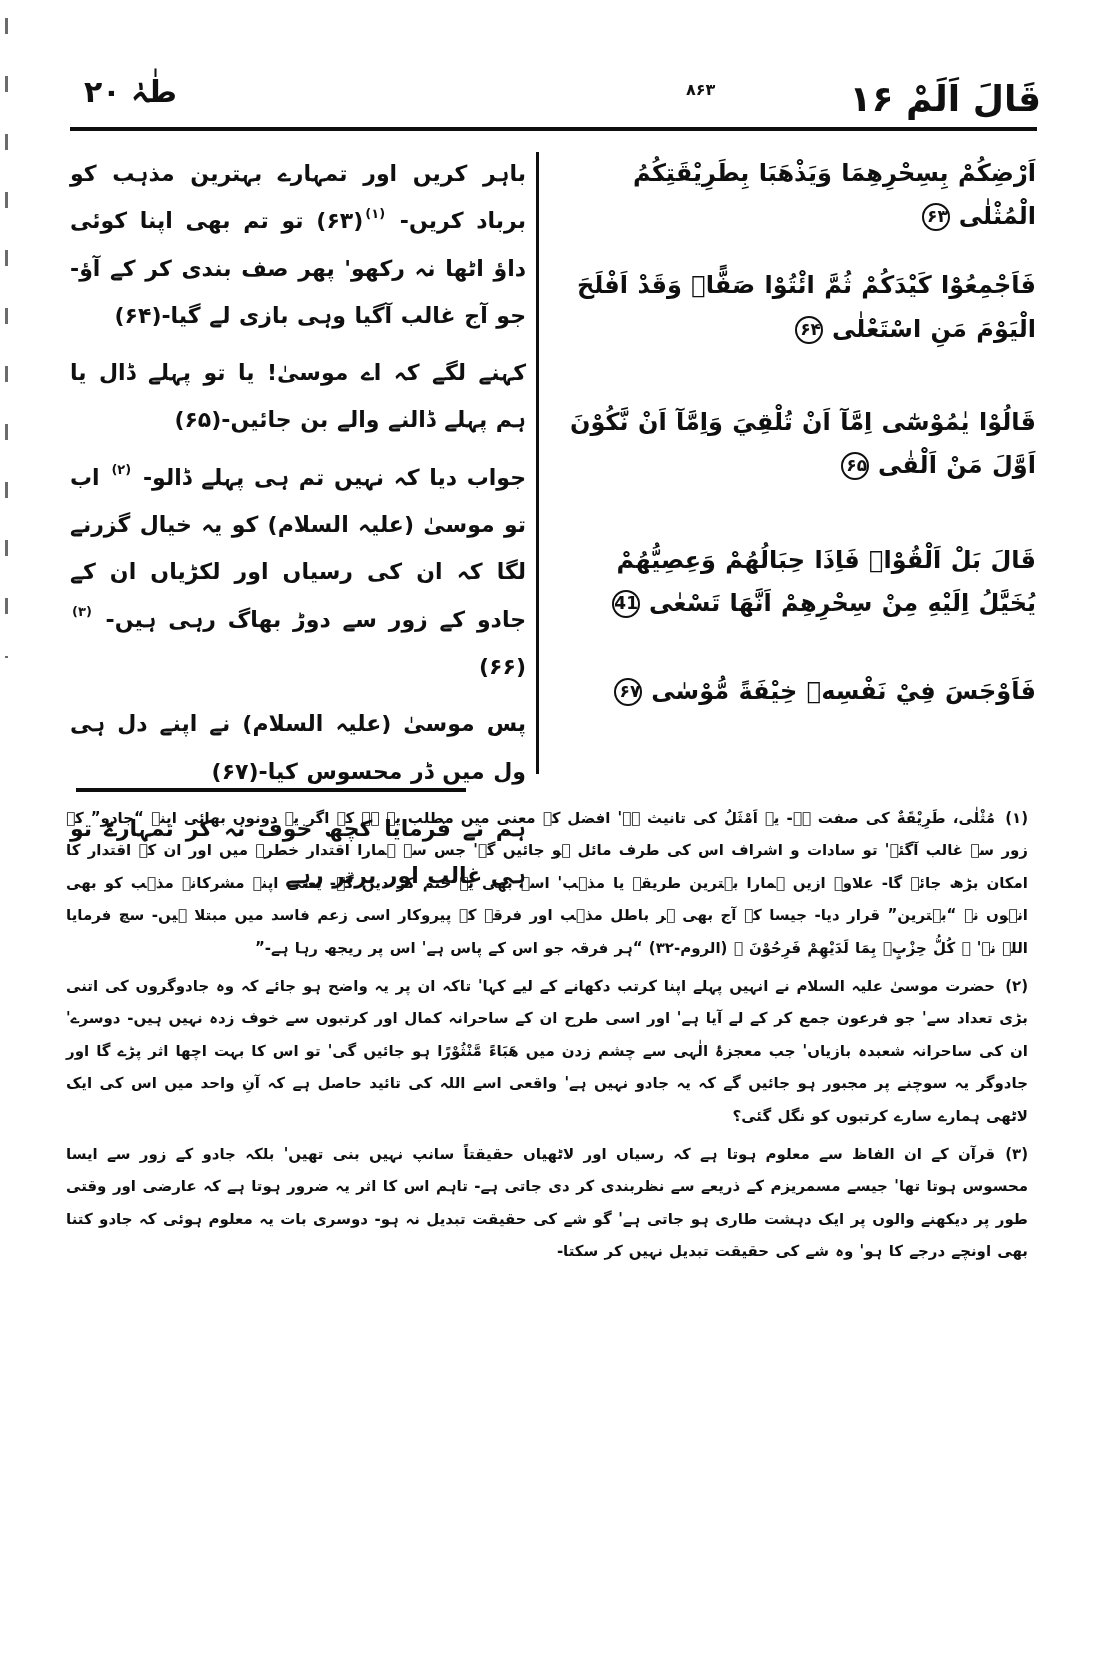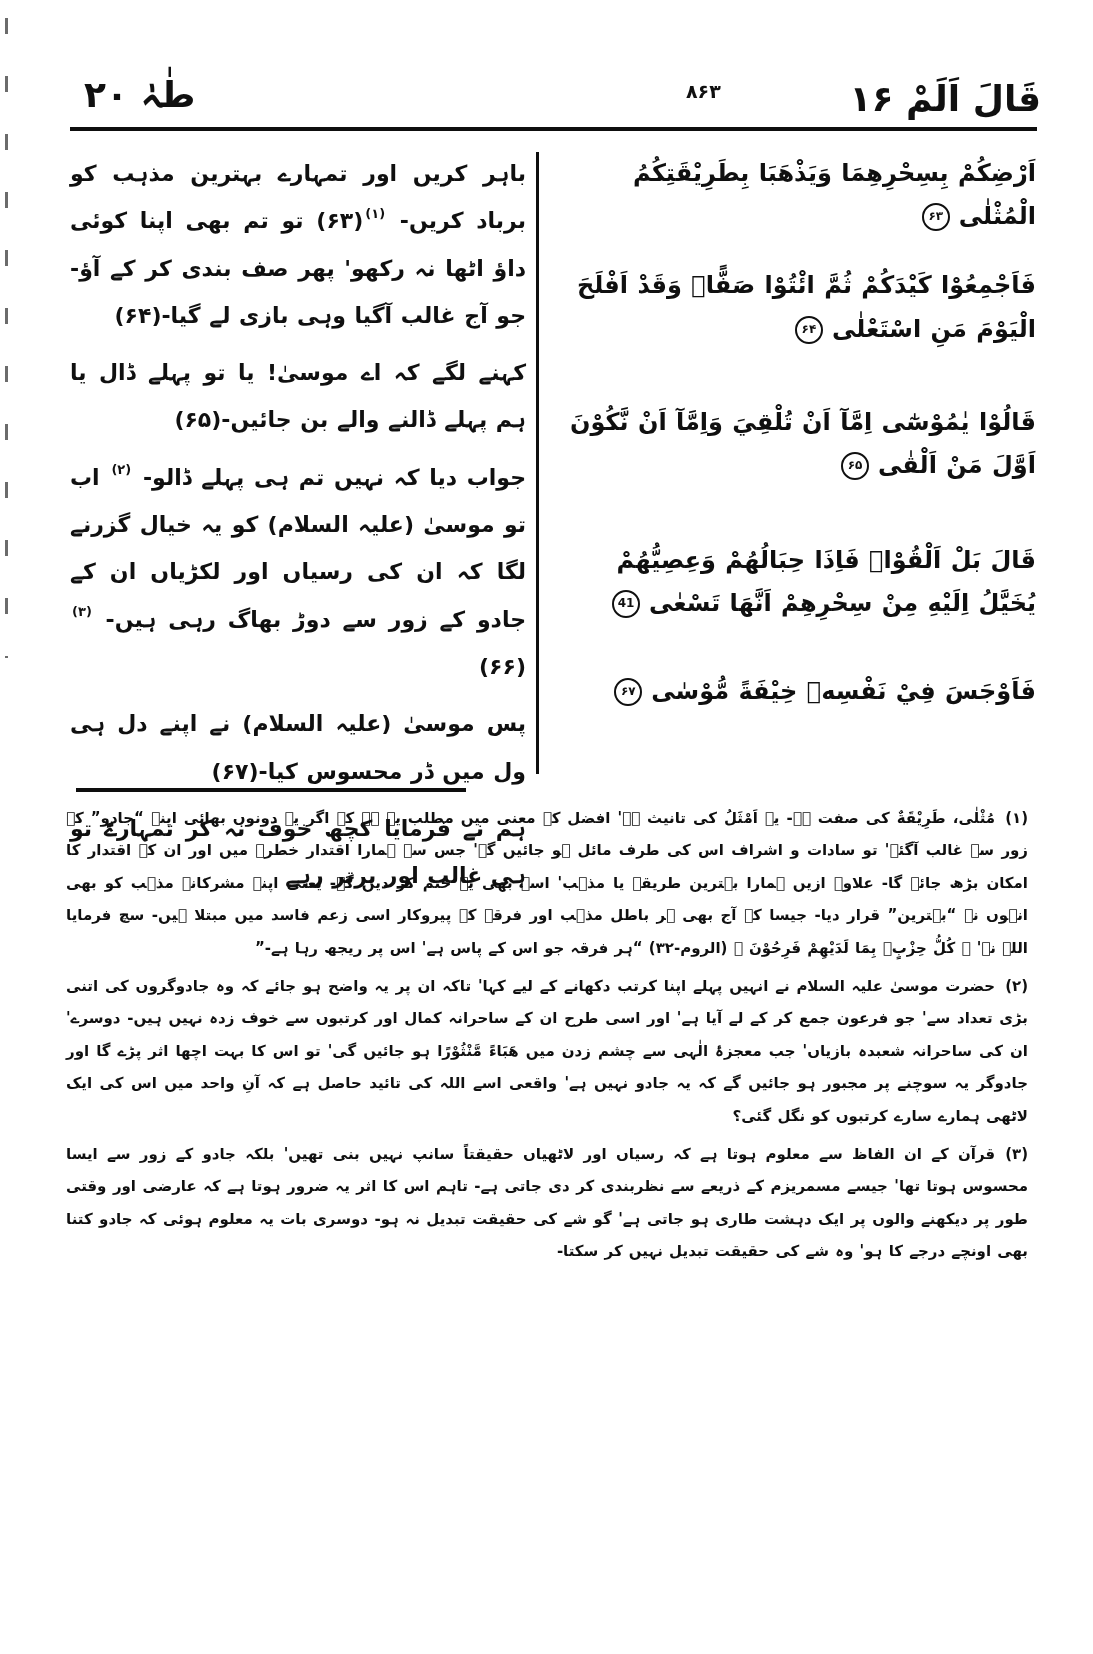--- a/index.html
+++ b/index.html
@@ -9,36 +9,36 @@
     font-family:"DejaVu Sans",sans-serif;
   }
   
   .edge-marks{
     position:absolute;left:5px;top:18px;width:3px;height:640px;
     background:repeating-linear-gradient(180deg,#3a3a3a 0 16px,transparent 16px 58px);
     opacity:.75;
   }
   
   .header-right{position:absolute;top:78px;right:52px;font-size:36px;font-weight:bold;direction:rtl;letter-spacing:1px;}
-  .header-center{position:absolute;top:80px;left:686px;font-size:19px;font-weight:bold;}
-  .header-left{position:absolute;top:74px;left:84px;font-size:36px;font-weight:bold;direction:rtl;}
+  .header-center{position:absolute;top:80px;left:686px;font-size:16px;font-weight:bold;}
+  .header-left{position:absolute;top:74px;left:84px;font-size:30px;font-weight:bold;direction:rtl;}
   .header-rule{position:absolute;top:127px;left:70px;width:967px;height:4px;background:#0e0e0e;}
   
   .col-divider{position:absolute;top:152px;left:536px;width:3px;height:622px;background:#0e0e0e;}
   .quran{position:absolute;top:152px;left:554px;width:482px;direction:rtl;text-align:right;}
   .verse{font-size:24px;font-weight:bold;line-height:1.8;word-spacing:1px;}
   .verse:nth-child(1){margin-bottom:26px;}
   .verse:nth-child(2){margin-bottom:50px;}
   .verse:nth-child(3){margin-bottom:52px;}
   .verse:nth-child(4){margin-bottom:44px;}
   .verse:nth-child(5){margin-bottom:52px;}
   .v-num{
     display:inline-block;width:28px;height:28px;box-sizing:border-box;
     border:2.5px solid #101010;border-radius:50%;
-    font-size:12px;line-height:23px;text-align:center;
+    font-size:17px;line-height:23px;
     vertical-align:middle;margin:0 9px;font-weight:bold;
   }
   .translation{position:absolute;top:150px;left:70px;width:456px;direction:rtl;}
   .t-para{font-size:22px;font-weight:bold;line-height:2.15;text-align:justify;margin:0 0 10px 0;word-spacing:1px;}
   .fn-ref{font-size:13px;font-weight:bold;position:relative;top:-2px;margin:0 2px;}
   
   .fn-sep{position:absolute;top:788px;left:76px;width:390px;height:4px;background:#0e0e0e;}
   .footnotes{position:absolute;top:802px;left:66px;width:962px;direction:rtl;}
   .footnote{font-size:15px;font-weight:bold;line-height:2.16;text-align:justify;margin:0 0 6px 0;word-spacing:1px;}
   .fn-label{margin-left:10px;}

